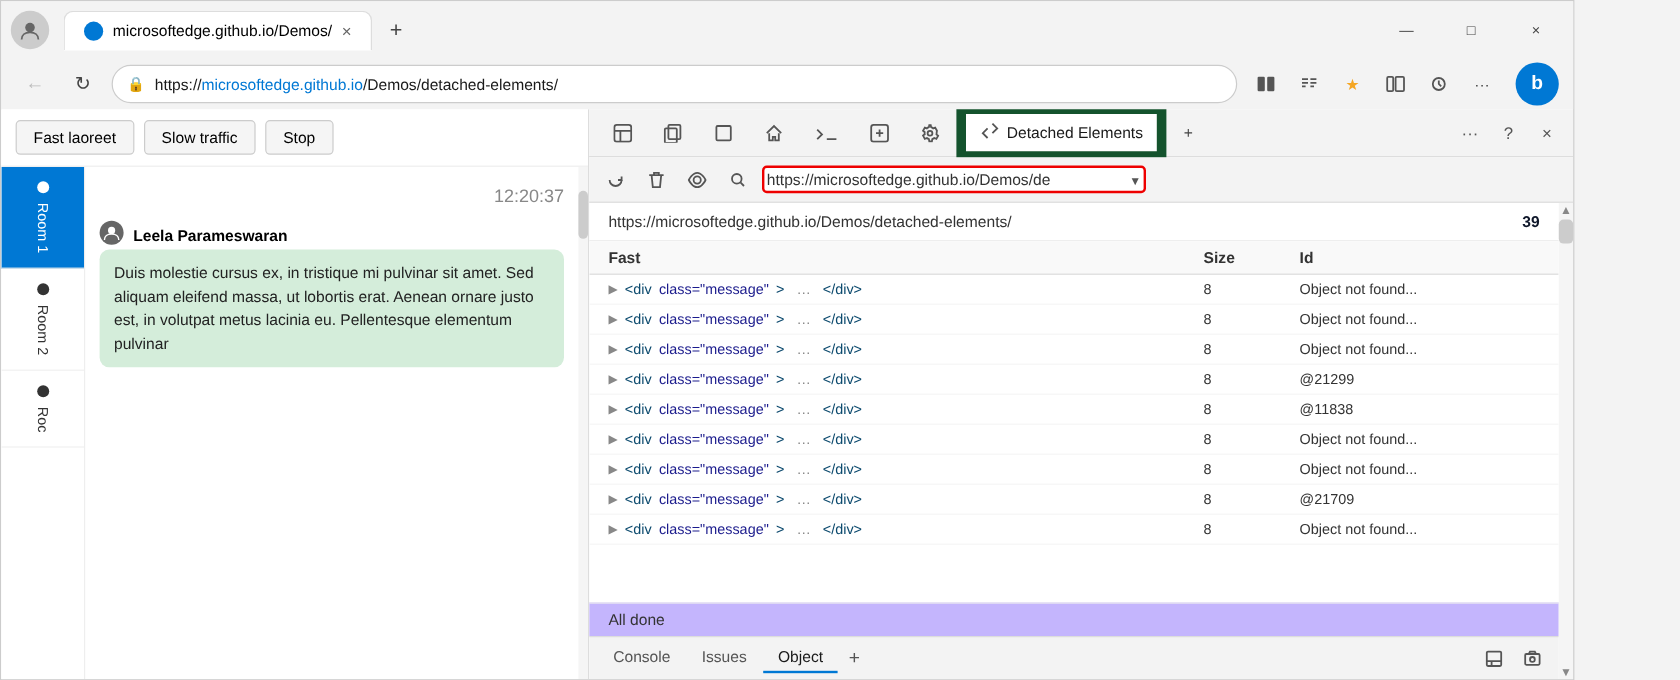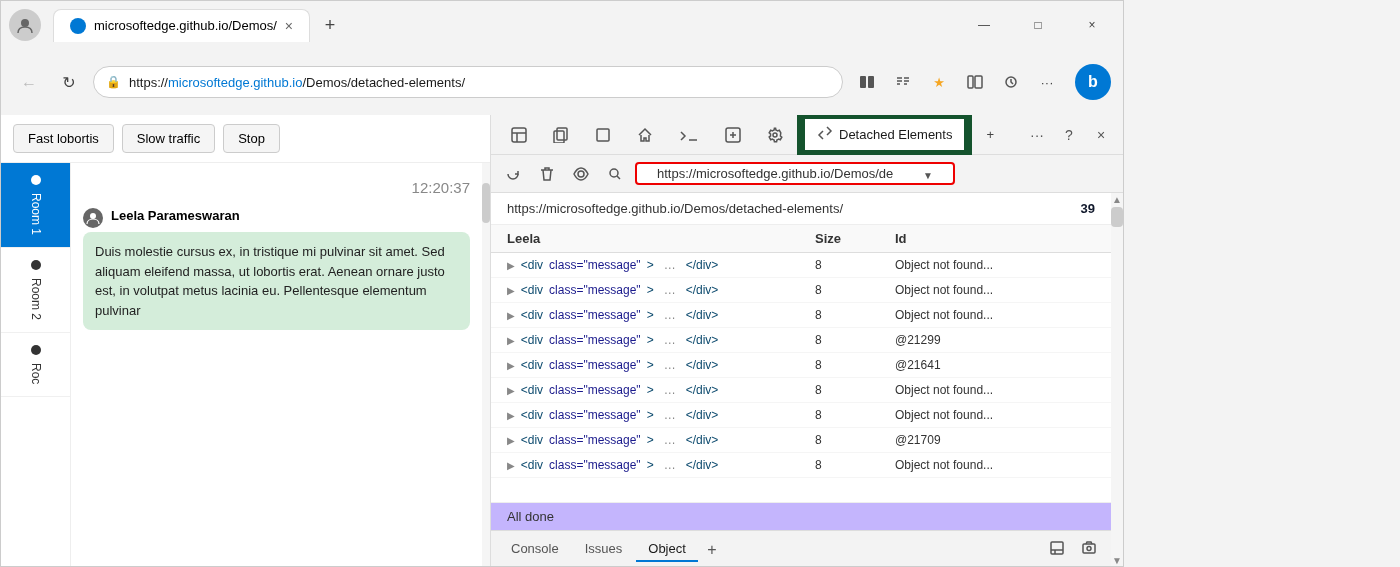--- a/index.html
+++ b/index.html
@@ -1,19 +1,19 @@
 <!DOCTYPE html>
 <html><head>
   <meta charset="utf-8">
   <style>
     * { box-sizing: border-box; margin: 0; padding: 0; }
     body { font-family: 'Segoe UI', Arial, sans-serif; font-size: 13px; background: #f3f3f3; overflow: hidden; }
 
     
-    .browser-window { width: 1124px; height: 567px; display: flex; flex-direction: column; background: #f3f3f3; border: 1px solid #ccc; gap: 12px; }
+    .browser-window { width: 1312px; height: 567px; display: flex; flex-direction: column; background: #f3f3f3; border: 1px solid #ccc; }
 
     
     .title-bar { height: 48px; background: #f3f3f3; display: flex; align-items: center; padding: 0 8px; gap: 4px; }
     .tab-area { display: flex; align-items: center; gap: 4px; flex: 1; }
     .tab { display: flex; align-items: center; gap: 8px; background: #fff; border-radius: 8px 8px 0 0; padding: 8px 16px; font-size: 13px; border: 1px solid #ddd; border-bottom: none; min-width: 200px; }
     .tab-favicon { width: 16px; height: 16px; background: #0078d4; border-radius: 50%; }
     .tab-close { margin-left: auto; cursor: pointer; color: #666; font-size: 14px; }
     .tab-new { width: 32px; height: 32px; display: flex; align-items: center; justify-content: center; border-radius: 4px; cursor: pointer; font-size: 18px; color: #444; }
     .title-bar-controls { display: flex; gap: 8px; margin-left: auto; }
     .title-bar-btn { width: 46px; height: 32px; display: flex; align-items: center; justify-content: center; cursor: pointer; color: #444; font-size: 12px; }
@@ -41,37 +41,37 @@
     .chat-content { flex: 1; display: flex; overflow: hidden; }
     .rooms-sidebar { width: 70px; background: #fff; border-right: 1px solid #eee; display: flex; flex-direction: column; overflow-y: auto; }
     .room-item { display: flex; flex-direction: column; align-items: center; padding: 12px 4px; cursor: pointer; border-bottom: 1px solid #f0f0f0; font-size: 11px; color: #333; text-align: center; }
     .room-item.active { background: #0078d4; color: white; }
     .room-dot { width: 10px; height: 10px; background: #333; border-radius: 50%; margin-bottom: 4px; }
     .room-item.active .room-dot { background: #fff; }
     .room-label { writing-mode: vertical-rl; text-orientation: mixed; font-size: 12px; margin-top: 4px; }
     .messages-area { flex: 1; overflow-y: auto; padding: 12px; display: flex; flex-direction: column; gap: 12px; }
     .message-bubble { background: #d4edda; border-radius: 8px; padding: 10px 12px; font-size: 13px; line-height: 1.5; color: #222; max-width: 100%; }
     .message-time { text-align: right; font-size: 15px; color: #888; margin-top: 4px; }
-    .message-sender { display: flex; align-items: flex-start; gap: 8px; margin-bottom: 4px; font-weight: 600; font-size: 13px; }
+    .message-sender { display: flex; align-items: flex-end; gap: 8px; margin-bottom: 4px; font-weight: 600; font-size: 13px; }
     .sender-avatar { width: 20px; height: 20px; border-radius: 50%; background: #666; display: flex; align-items: center; justify-content: center; color: white; font-size: 10px; }
     .scroll-indicator { width: 8px; background: #f5f5f5; display: flex; flex-direction: column; }
     .scroll-thumb { width: 100%; background: #ccc; border-radius: 4px; height: 40px; margin-top: 20px; }
 
     
     .devtools-panel { flex: 1; display: flex; flex-direction: column; background: #fff; }
     .devtools-tabs { height: 40px; background: #f3f3f3; display: flex; align-items: center; padding: 0 8px; gap: 2px; border-bottom: 1px solid #ddd; }
     .devtools-tab { padding: 6px 12px; cursor: pointer; color: #444; border-radius: 4px 4px 0 0; font-size: 13px; display: flex; align-items: center; gap: 6px; }
     .devtools-tab.highlighted { background: #fff; border: 8px solid #14532d; color: #1a1a1a; }
     .devtools-tab-actions { margin-left: auto; display: flex; gap: 4px; }
     .dt-action-btn { width: 28px; height: 28px; display: flex; align-items: center; justify-content: center; cursor: pointer; border-radius: 4px; color: #555; font-size: 14px; }
 
     
     .devtools-toolbar { height: 38px; background: #f3f3f3; display: flex; align-items: center; padding: 0 8px; gap: 6px; border-bottom: 1px solid #ddd; }
     .dt-tool-btn { width: 28px; height: 28px; display: flex; align-items: center; justify-content: center; cursor: pointer; border-radius: 4px; color: #555; font-size: 14px; }
-    .dt-url-bar { display: flex; align-items: flex-end; background: #fff; border: 2px solid #e00; border-radius: 4px; padding: 2px 20px; gap: 4px; font-size: 13px; color: #333; min-width: 320px; }
+    .dt-url-bar { display: flex; align-items: flex-end; background: #fff; border: 2px solid #e00; border-radius: 4px; padding: 2px 2px; gap: 4px; font-size: 13px; color: #333; min-width: 320px; }
     .dt-url-bar .url-val { flex: 1; }
     .dt-url-bar .dropdown-arrow { color: #555; font-size: 10px; }
 
     
     .devtools-content { flex: 1; overflow: hidden; display: flex; flex-direction: column; }
     .devtools-url-header { padding: 8px 16px; font-size: 13px; color: #333; border-bottom: 1px solid #eee; display: flex; align-items: center; justify-content: space-between; }
     .devtools-count { color: #0f172a; font-size: 13px; font-weight: bold; }
 
     
     .detached-table { flex: 1; overflow: hidden; }
@@ -83,21 +83,21 @@
     .node-tag { color: #0c4a6e; }
     .node-attr { color: #1a1a8c; }
     .node-dots { color: #888; margin: 0 4px; }
     .size-cell { font-size: 12px; color: #333; }
     .id-cell { font-size: 12px; color: #333; }
 
     
     .devtools-status { padding: 6px 16px; font-size: 13px; color: #333; border-top: 1px solid #eee; background: #c4b5fd; }
 
     
-    .devtools-bottom { height: 36px; background: #f3f3f3; display: flex; align-items: flex-end; padding: 4px 8px; gap: 2px; border-top: 1px solid #ddd; }
+    .devtools-bottom { height: 36px; background: #f3f3f3; display: flex; align-items: center; padding: 14px 8px; gap: 2px; border-top: 1px solid #ddd; }
     .bottom-tab { padding: 4px 12px; cursor: pointer; font-size: 13px; color: #555; border-bottom: 2px solid transparent; }
     .bottom-tab.active { color: #1a1a1a; border-bottom: 2px solid #0078d4; font-weight: 500; }
     .bottom-tab-add { width: 24px; height: 24px; display: flex; align-items: center; justify-content: center; cursor: pointer; font-size: 16px; color: #555; }
     .bottom-tab-actions { margin-left: auto; display: flex; gap: 4px; }
     .bt-action-btn { width: 28px; height: 28px; display: flex; align-items: center; justify-content: center; cursor: pointer; border-radius: 4px; color: #555; }
 
     
     .right-scrollbar { width: 12px; background: #f5f5f5; display: flex; flex-direction: column; }
     .right-scroll-thumb { width: 100%; background: #ccc; border-radius: 4px; height: 20px; margin-top: 2px; }
   </style>
@@ -164,21 +164,21 @@
       </div>
       <div class="addr-btn">···</div>
     </div>
     <div class="bing-btn">b</div>
   </div>
 
   <div class="main-area">
 
     <div class="chat-panel">
       <div class="chat-toolbar">
-        <button class="chat-btn">Fast lobortis</button>
+        <button class="chat-btn">Fast laoreet</button>
         <button class="chat-btn">Slow traffic</button>
         <button class="chat-btn">Stop</button>
       </div>
       <div class="chat-content">
 
         <div class="rooms-sidebar">
           <div class="room-item active">
             <div class="room-dot"></div>
             <span class="room-label">Room 1</span>
           </div>
@@ -322,21 +322,21 @@
         <div style="display:flex; flex:1; overflow:hidden;">
           <div style="flex:1; display:flex; flex-direction:column; overflow:hidden;">
 
             <div class="devtools-url-header">
               <span>https://microsoftedge.github.io/Demos/detached-elements/</span>
               <span class="devtools-count">39</span>
             </div>
 
             <div class="detached-table">
               <div class="table-header">
-                <span>Leela</span>
+                <span>Fast</span>
                 <span>Size</span>
                 <span>Id</span>
               </div>
               <div class="table-body">
 
                 <div class="table-row">
                   <div class="node-cell">
                     <span class="expand-arrow">▶</span>
                     <span class="node-tag">&lt;div </span>
                       <span class="node-attr">class=<span style="color:#1a1a8c">"message"</span></span>
@@ -390,21 +390,21 @@
                 <div class="table-row">
                   <div class="node-cell">
                     <span class="expand-arrow">▶</span>
                     <span class="node-tag">&lt;div </span>
                       <span class="node-attr">class=<span style="color:#1a1a8c">"message"</span></span>
                       <span class="node-tag">&gt;</span>
                       <span class="node-dots">…</span>
                       <span class="node-tag">&lt;/div&gt;</span>
                   </div>
                   <div class="size-cell">8</div>
-                  <div class="id-cell">@21641</div>
+                  <div class="id-cell">@11838</div>
                 </div>
 
                 <div class="table-row">
                   <div class="node-cell">
                     <span class="expand-arrow">▶</span>
                     <span class="node-tag">&lt;div </span>
                       <span class="node-attr">class=<span style="color:#1a1a8c">"message"</span></span>
                       <span class="node-tag">&gt;</span>
                       <span class="node-dots">…</span>
                       <span class="node-tag">&lt;/div&gt;</span>

